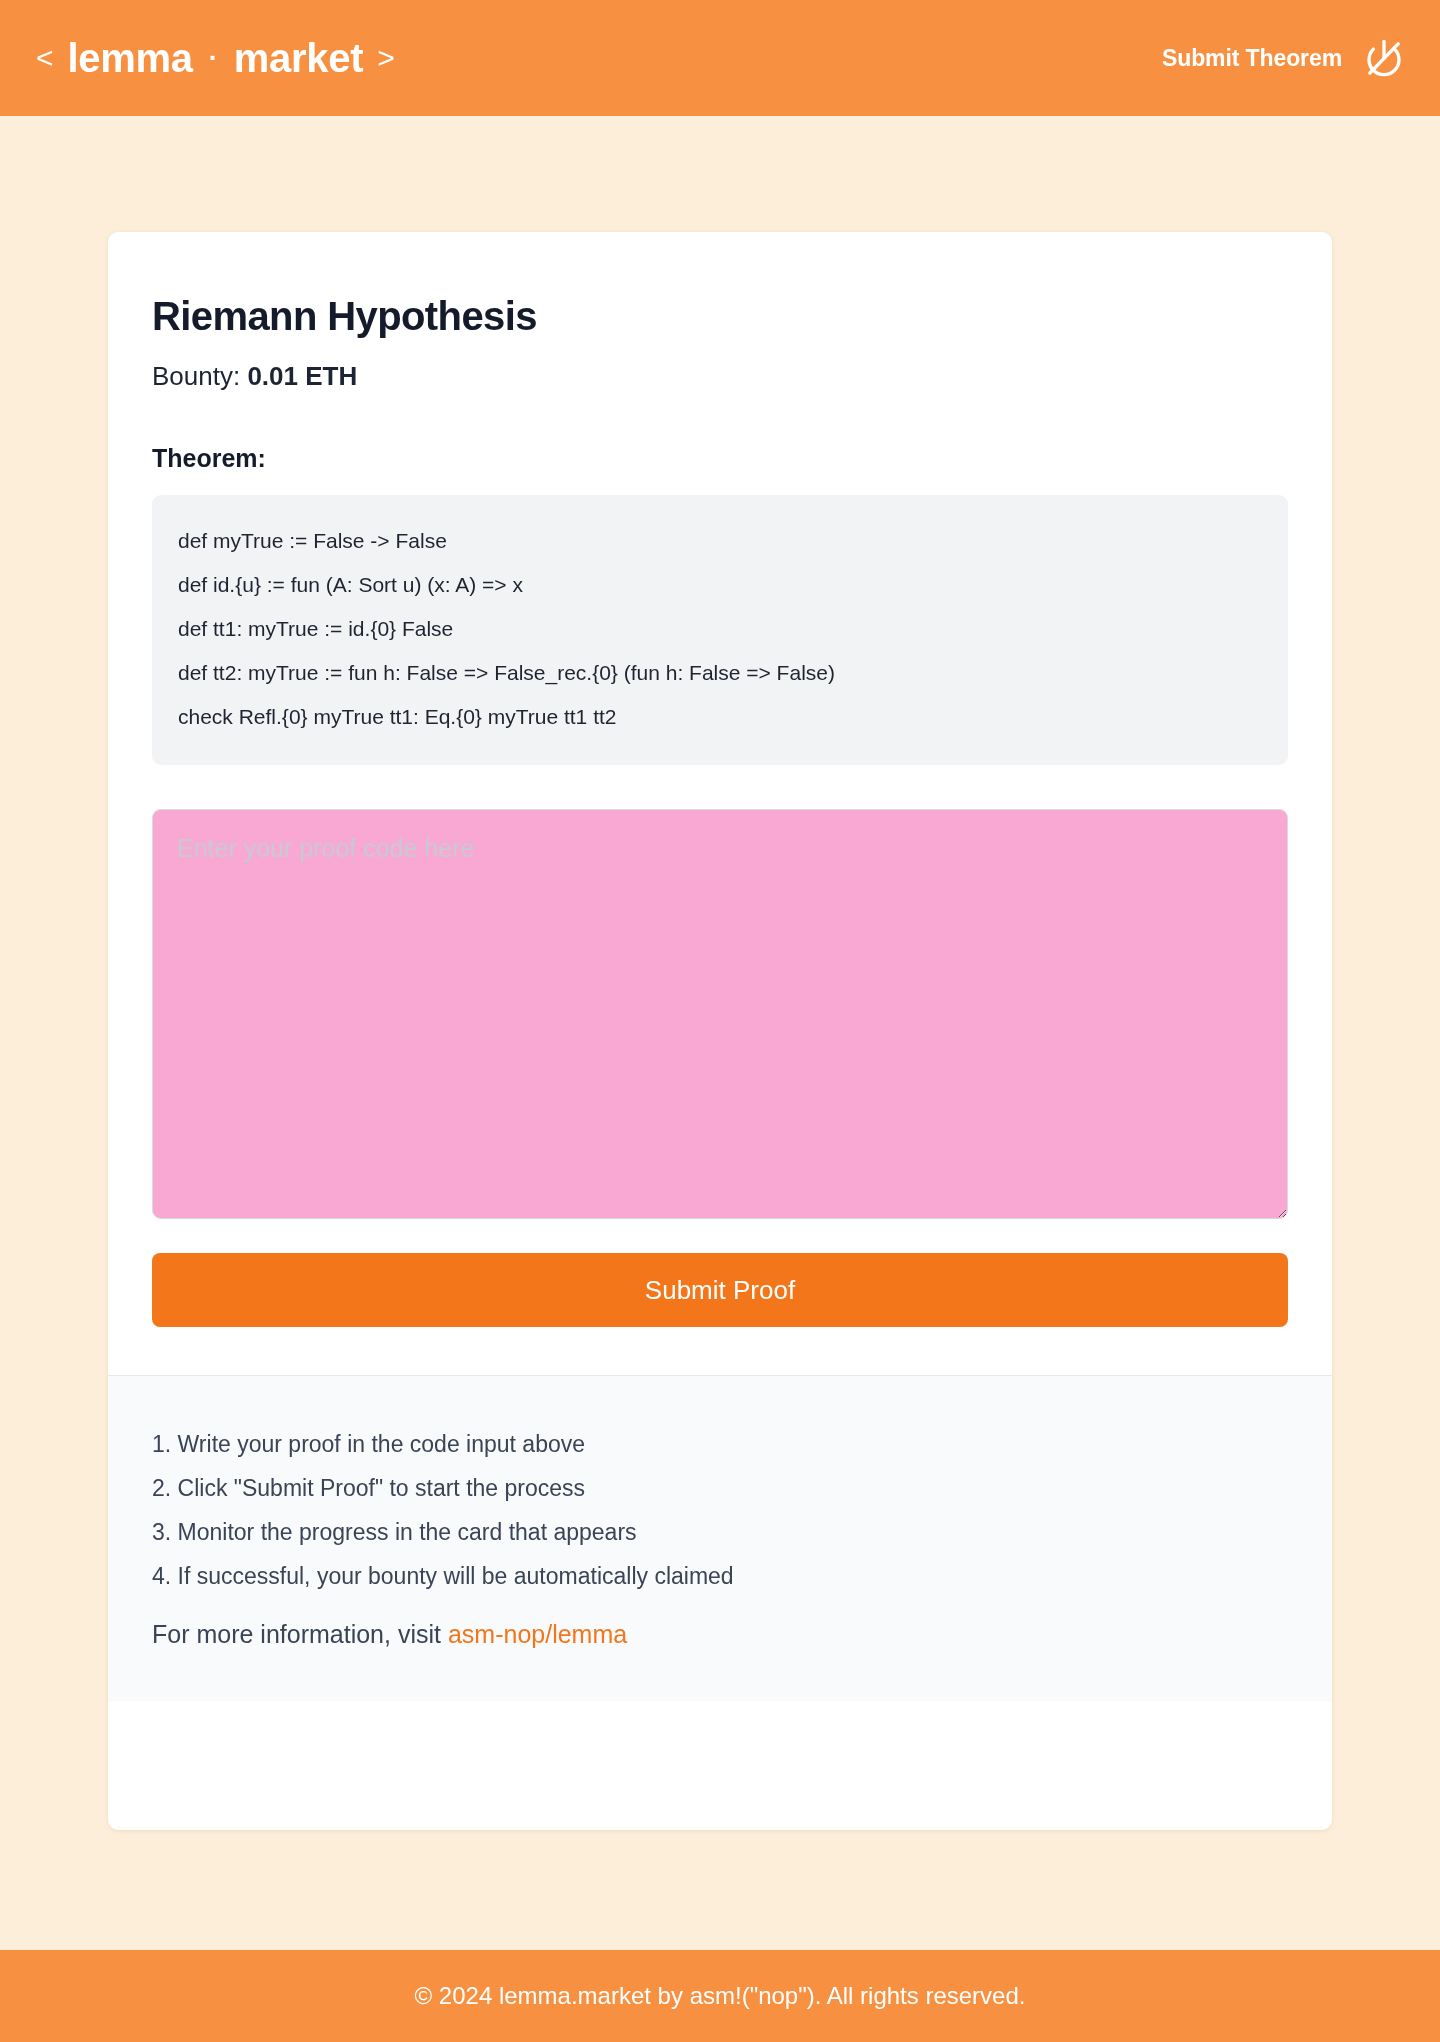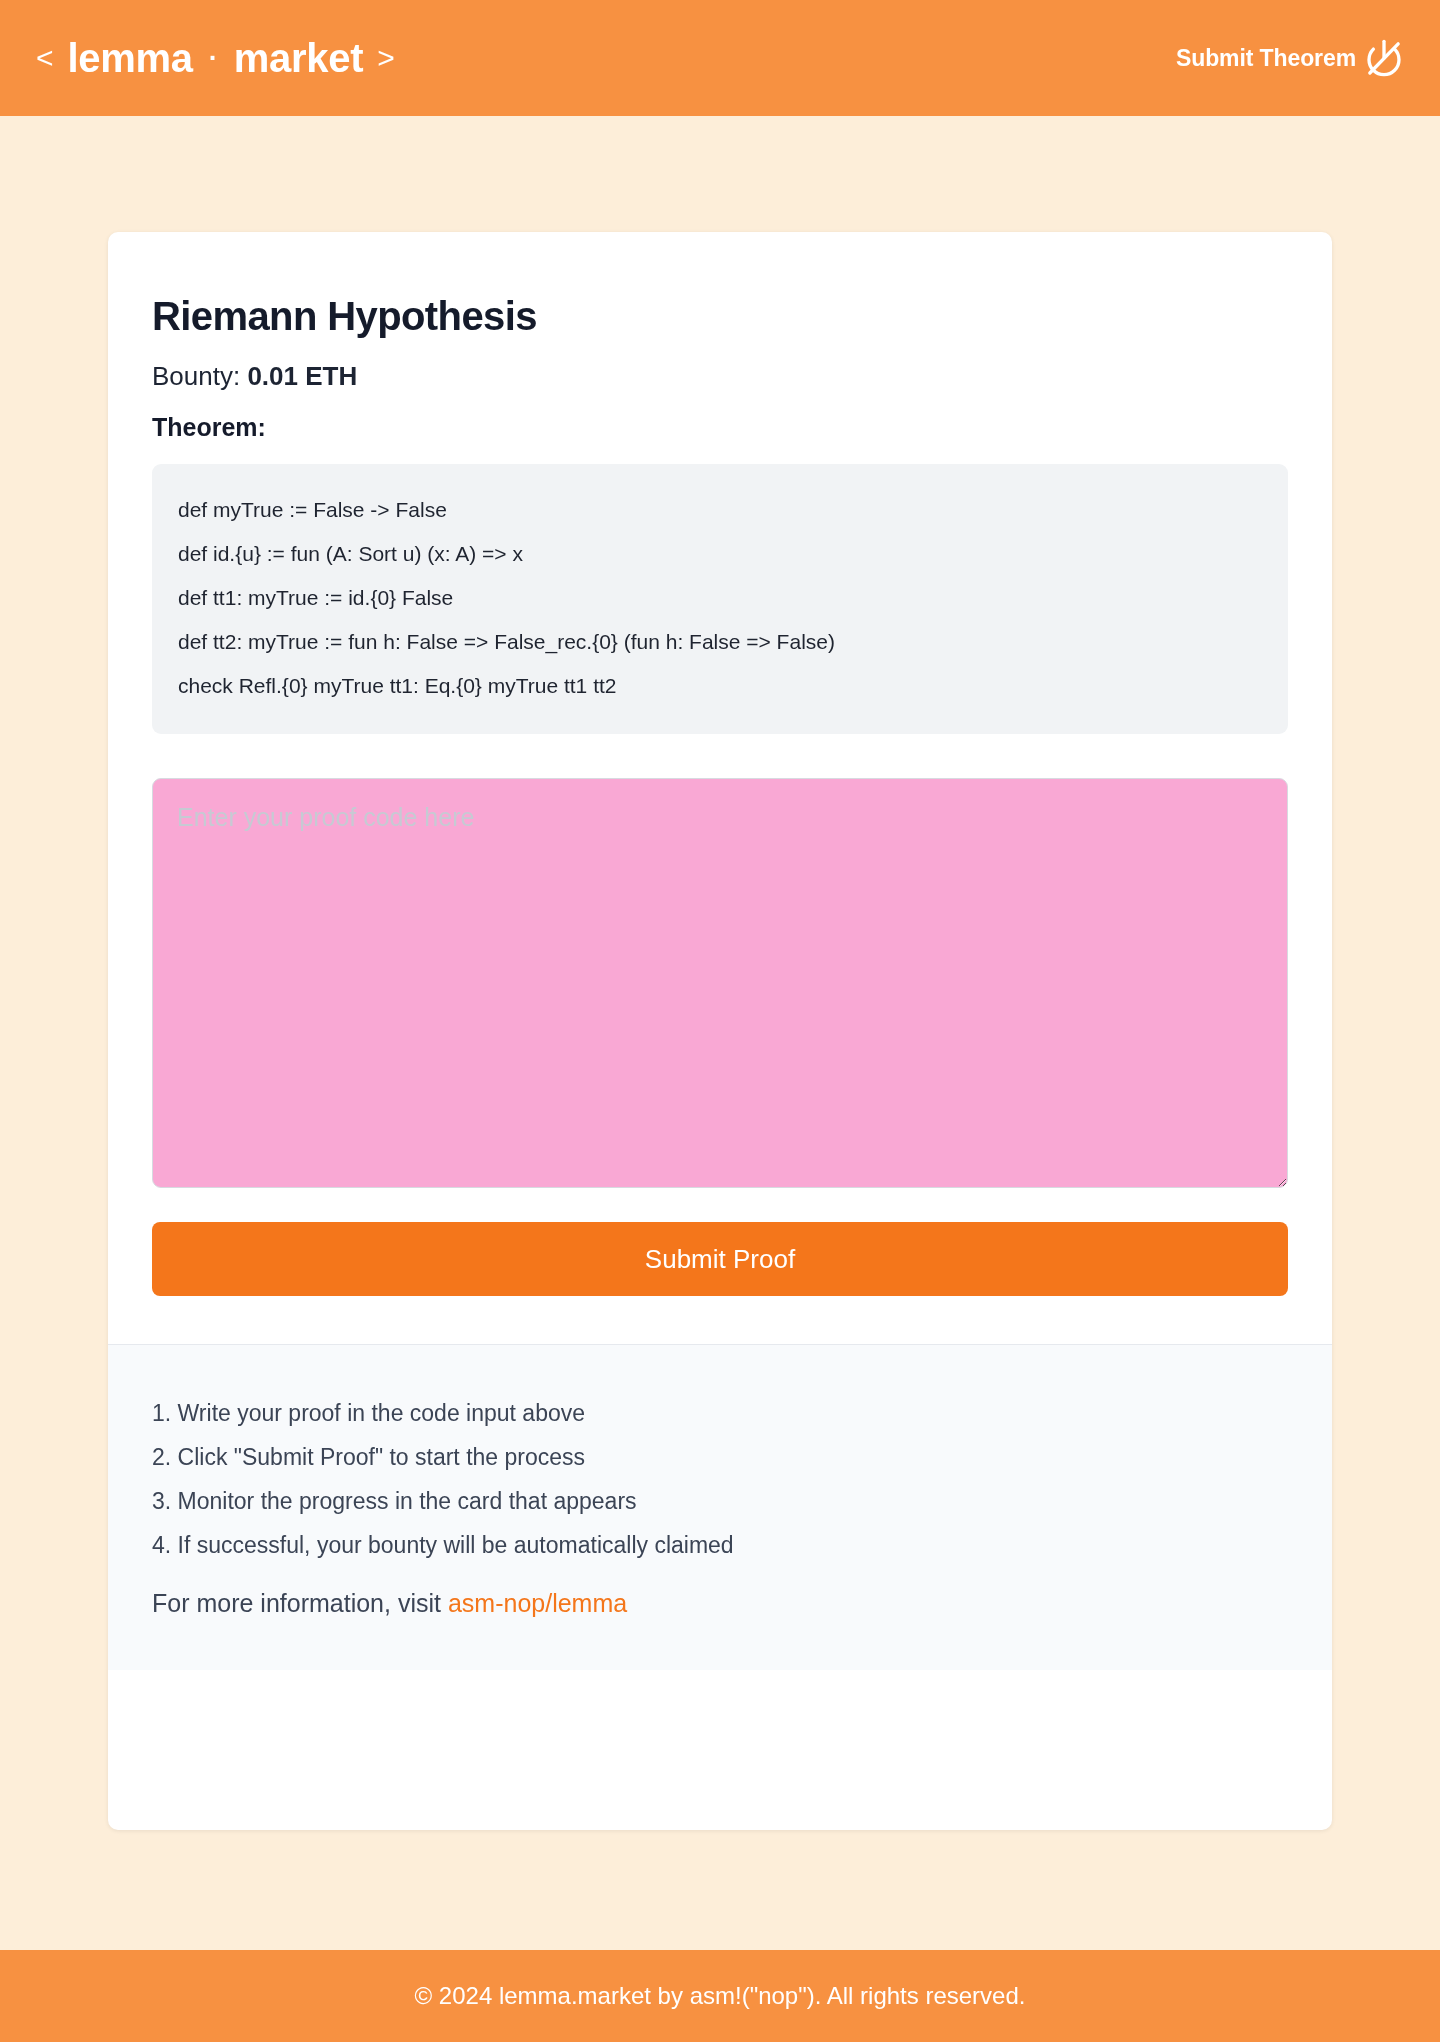--- a/index.html
+++ b/index.html
@@ -51,21 +51,21 @@
   .brand-dot {
     font-size: 27px;
     font-weight: bold;
     color: #ffffff;
     padding: 0 2px;
   }
 
   .header-right {
     display: flex;
     align-items: center;
-    gap: 8px;
+    gap: 22px;
   }
   .submit-theorem-link {
     font-size: 23px;
     font-weight: bold;
     color: #ffffff;
     text-decoration: none;
     letter-spacing: -0.1px;
   }
   .power-icon {
     width: 40px;
@@ -97,21 +97,21 @@
     font-size: 40px;
     font-weight: bold;
     color: #151b2b;
     letter-spacing: -0.6px;
     margin-bottom: 22px;
   }
 
   .bounty-line {
     font-size: 26px;
     color: #1d2433;
-    margin-bottom: 21px;
+    margin-bottom: 52px;
   }
   .bounty-value { font-weight: bold; }
 
   .section-label {
     font-size: 25px;
     font-weight: bold;
     color: #151b2b;
     margin-bottom: 22px;
   }
 

